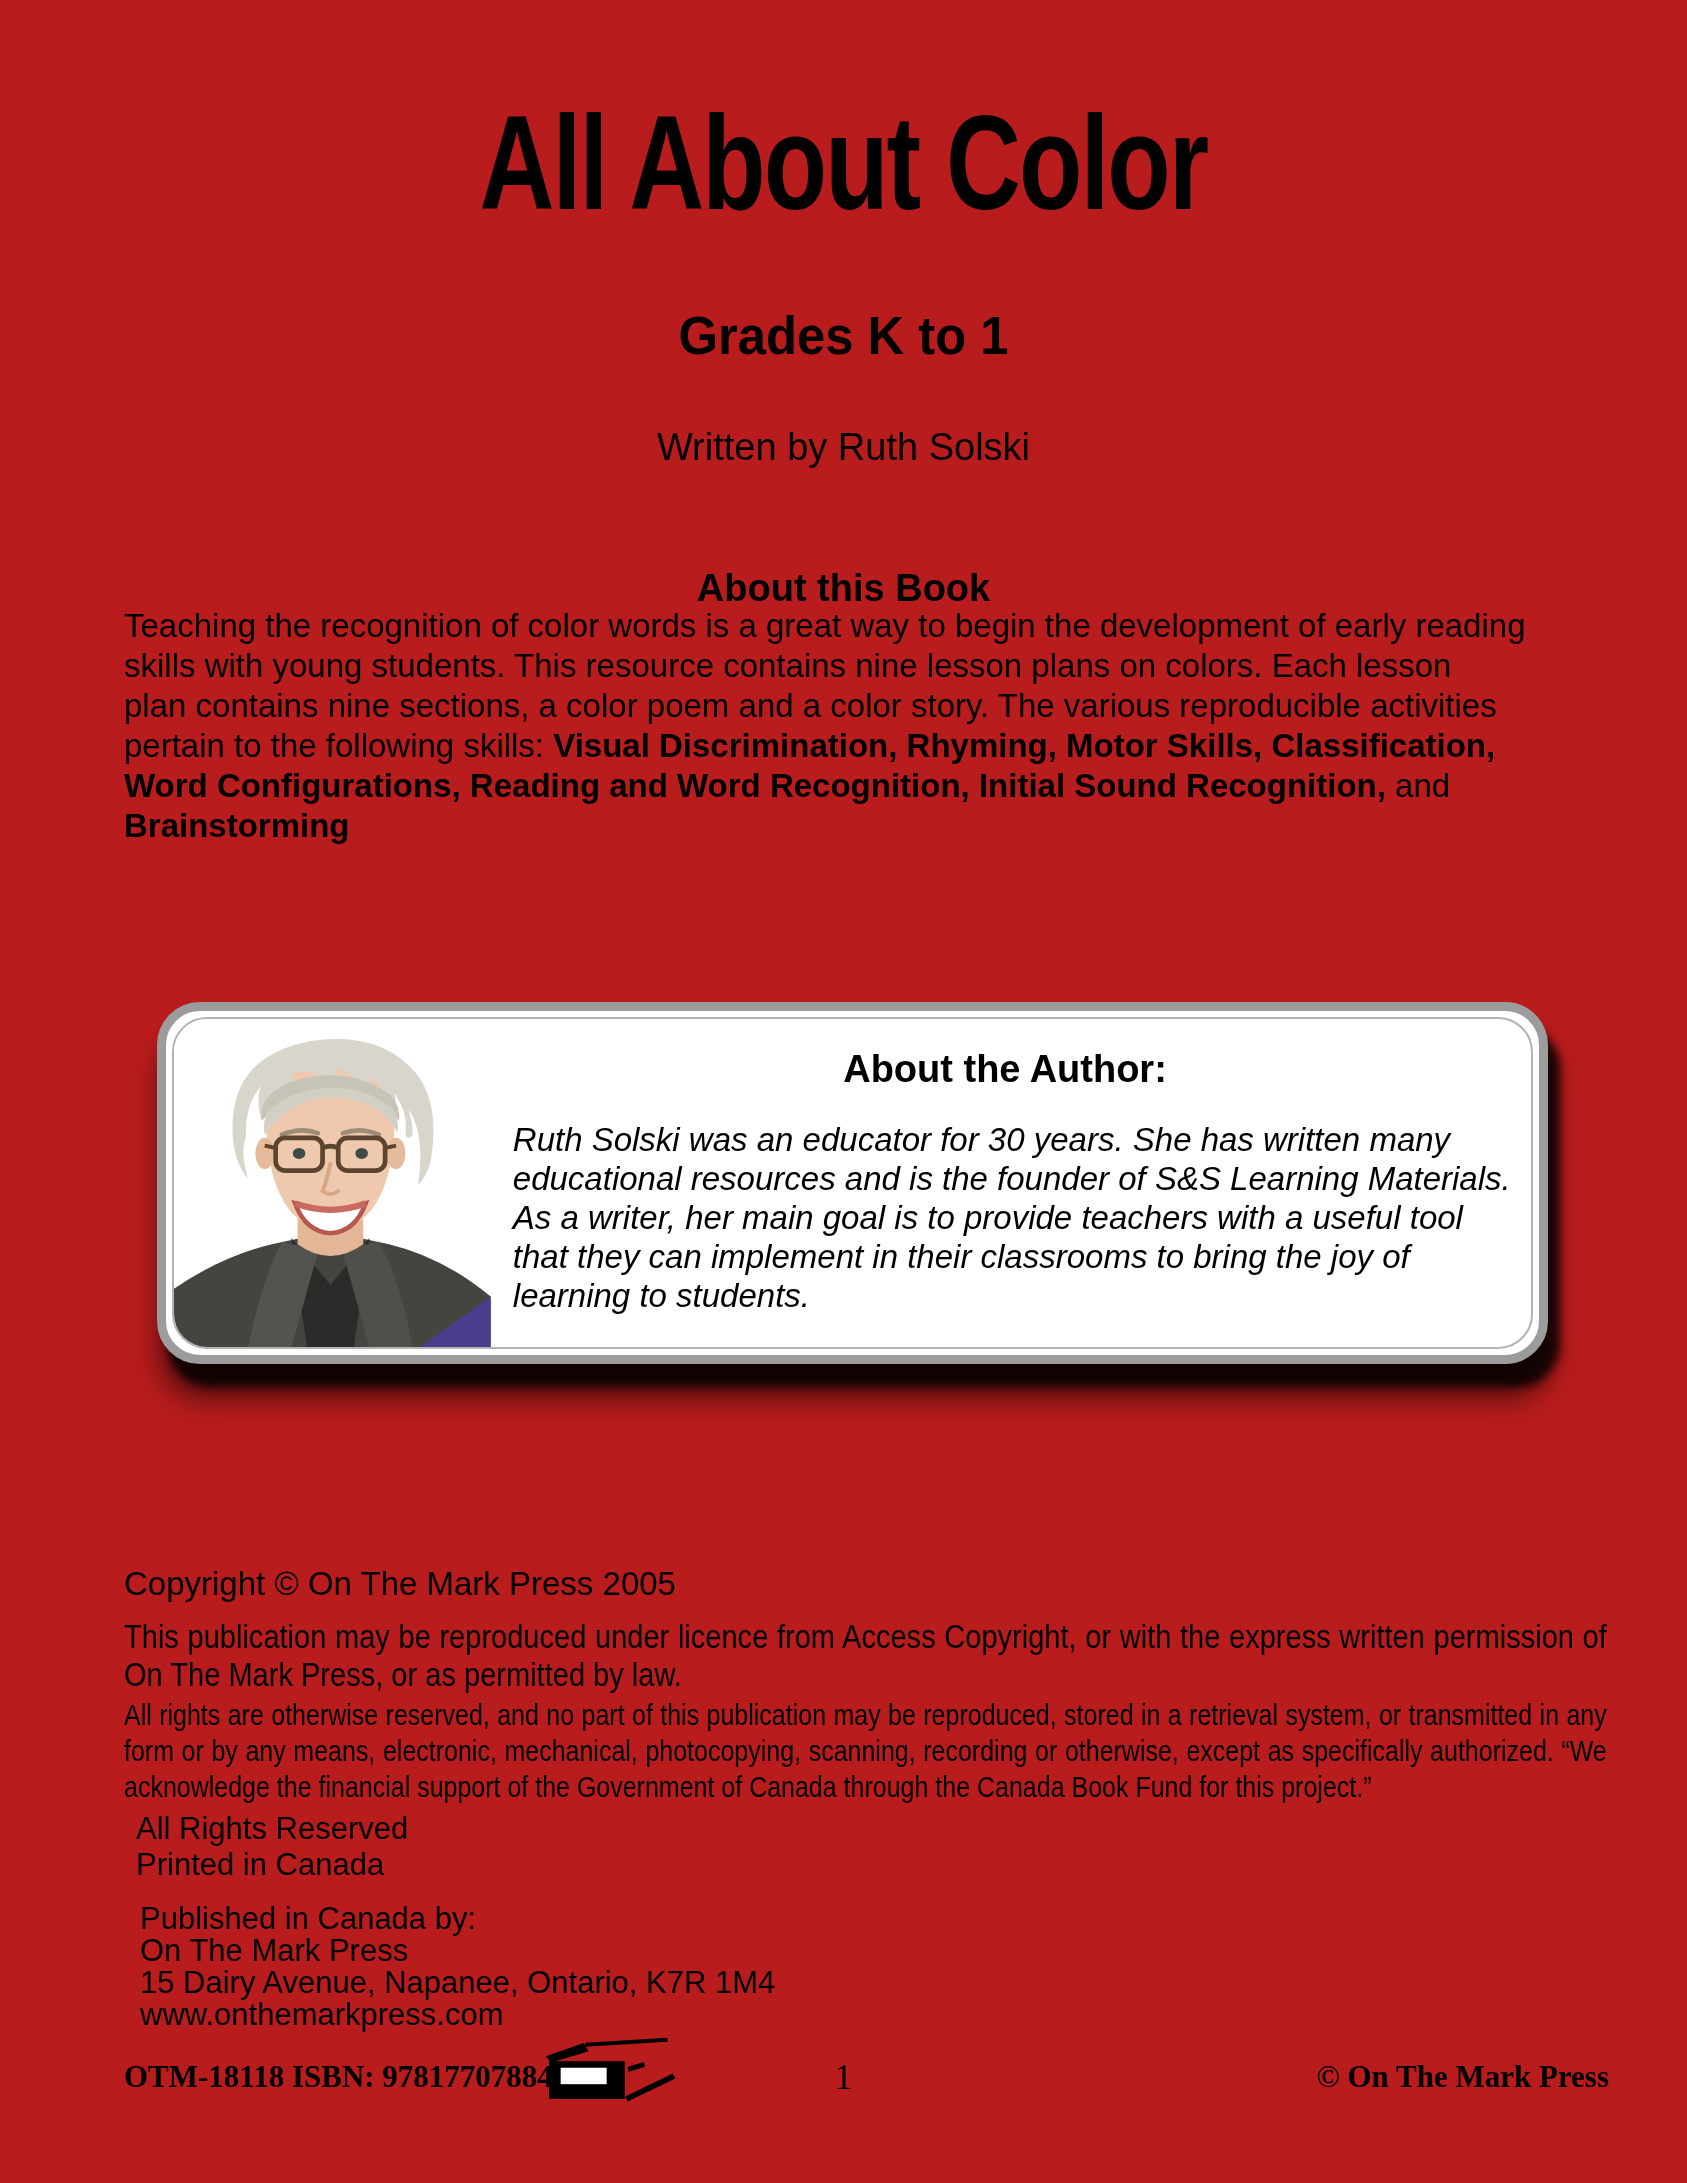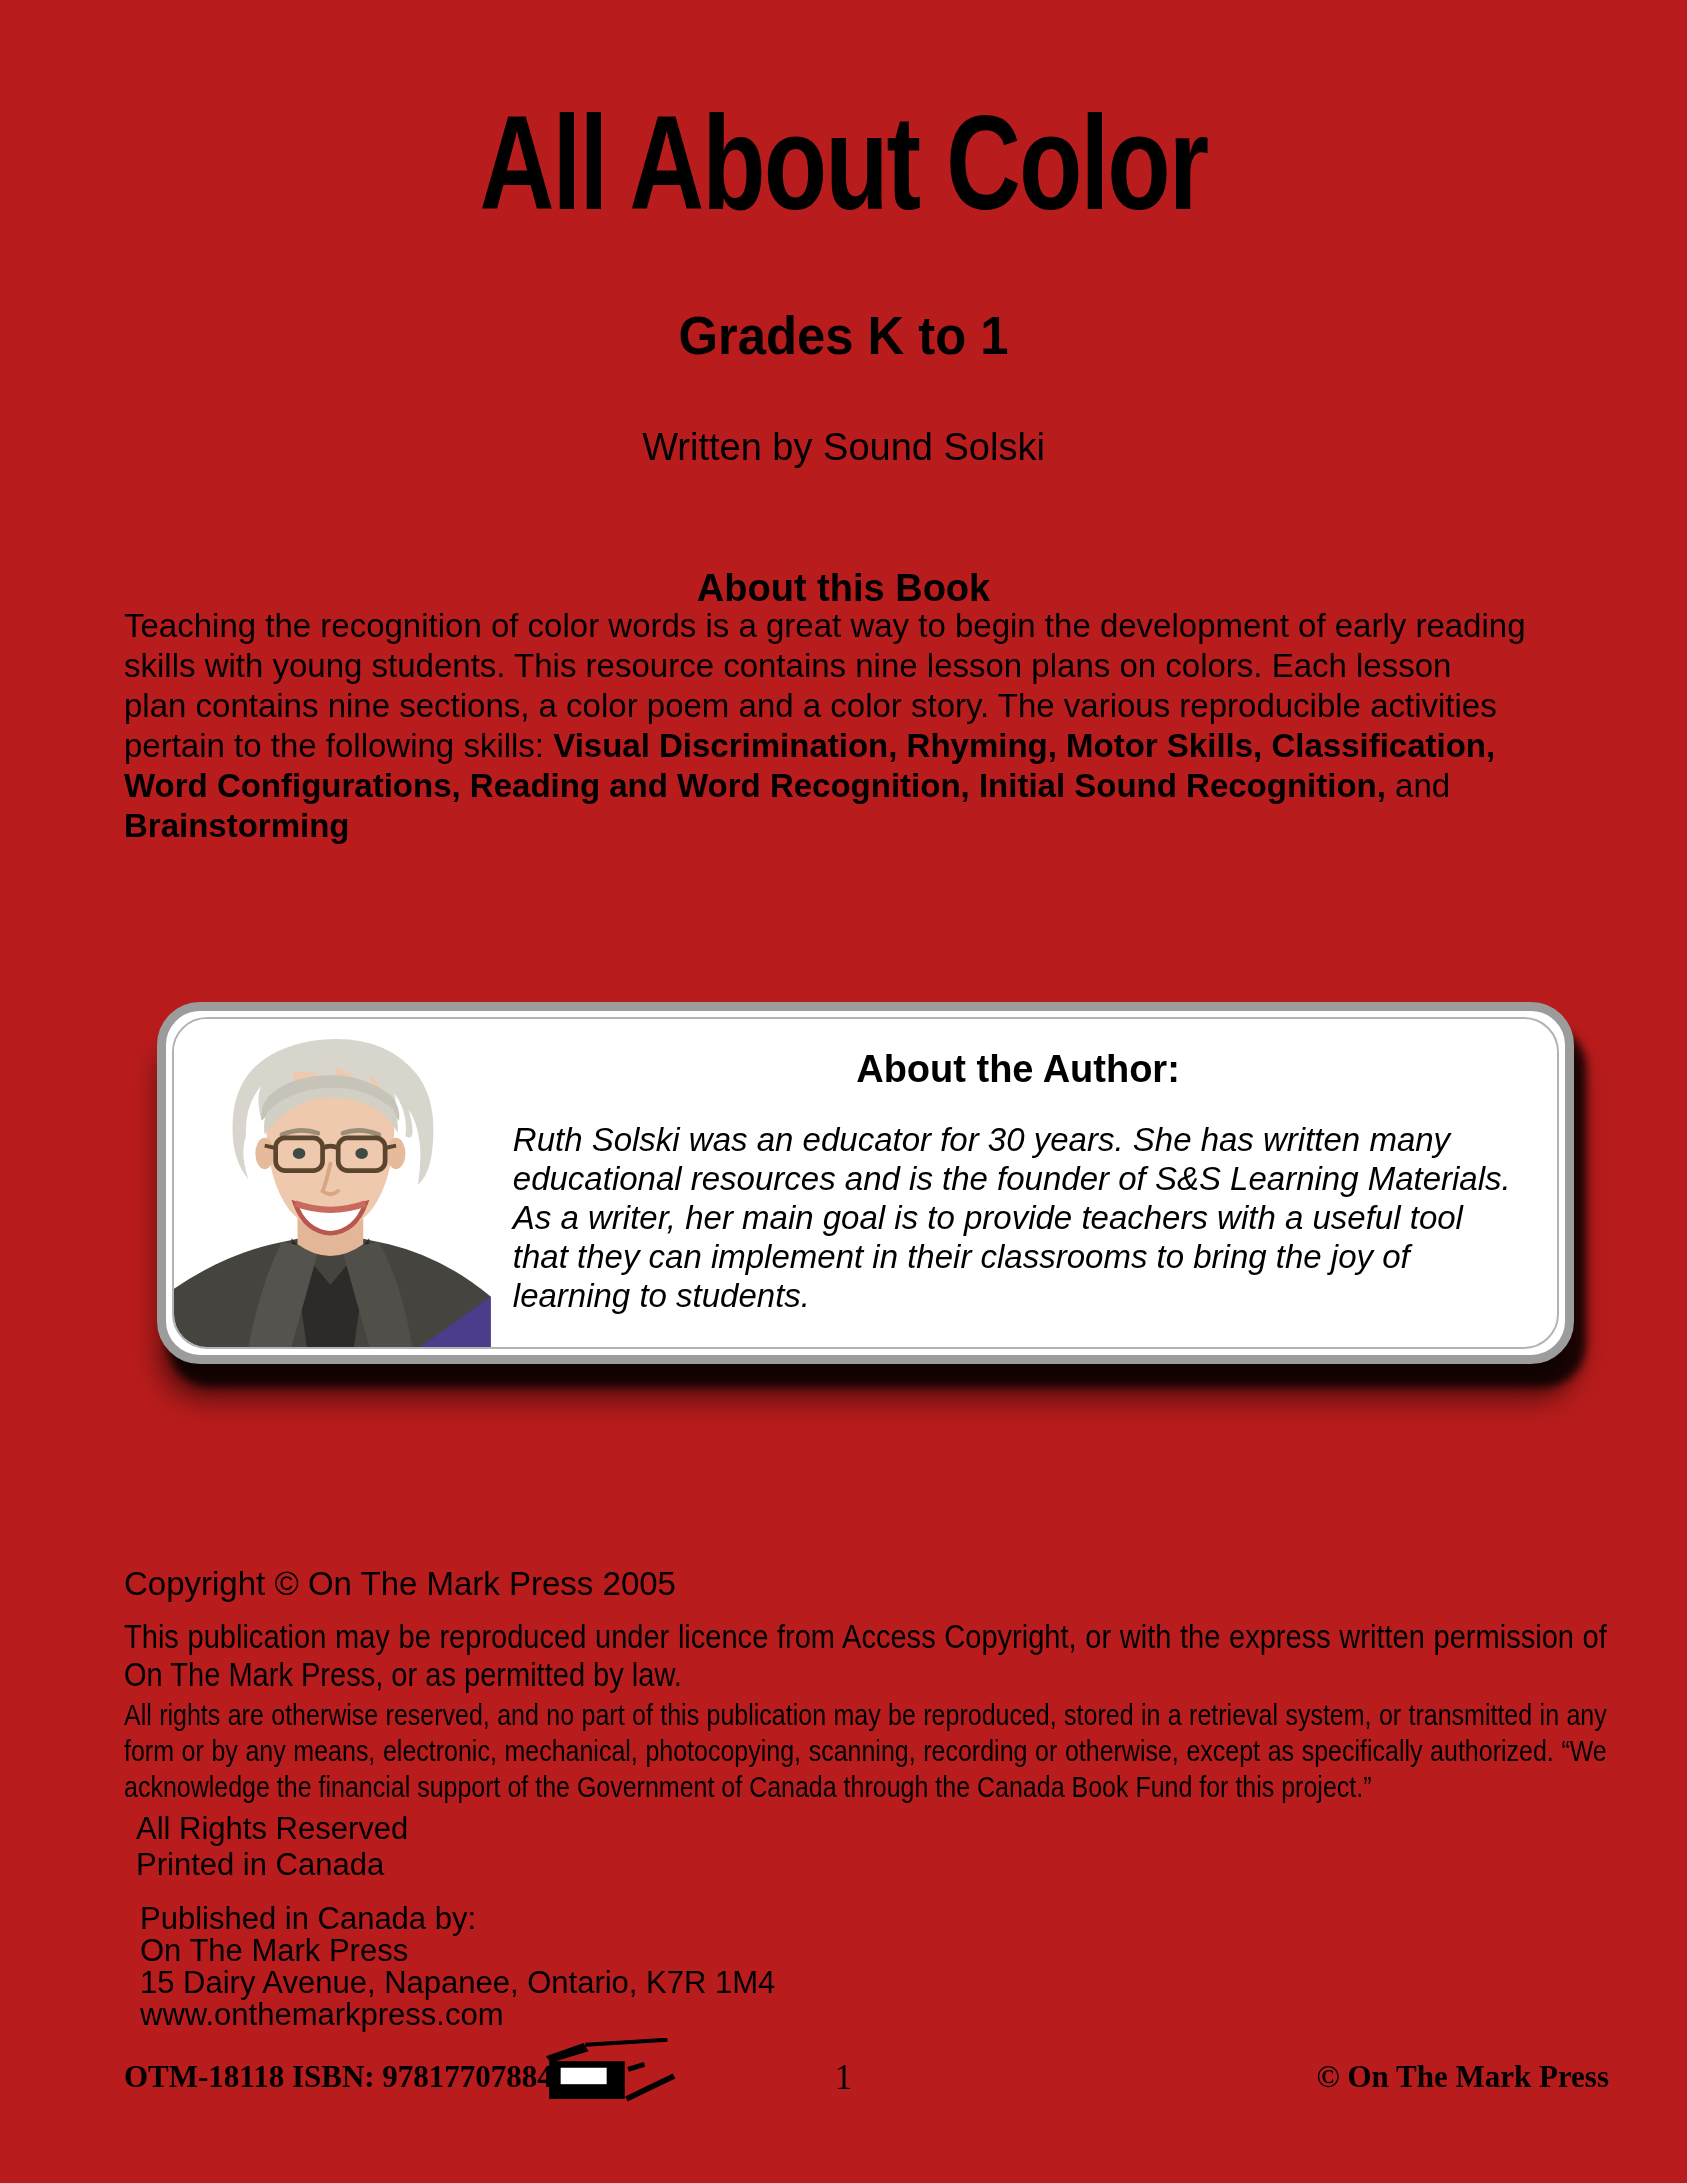--- a/index.html
+++ b/index.html
@@ -36,21 +36,20 @@
     position:absolute; left:124px; top:606px; width:1491px;
     font-size:33px; line-height:40px; margin:0;
   }
   
   .author-box{
     position:absolute; left:157px; top:1002px; width:1373px; height:344px;
     background:#fff;
     border:9px solid #9c9c9c;
     border-radius:43px;
     box-shadow:11.5px 23px 8.2px rgba(0,0,0,0.80), 3.3px 35px 28px rgba(0,0,0,0.55);
-    padding-left:26px;
   }
   .author-box-inner{
     position:absolute; left:5.8px; top:5.8px; right:5.8px; bottom:5.8px;
     border:2.5px solid #b3b3b3;
     border-radius:35px;
     overflow:hidden;
     background:#fff;
   }
   .author-photo{
     position:absolute; left:0; top:0; height:100%; width:330px;
@@ -110,21 +109,21 @@
 <div class="page">
 
   <div class="title">
     <span class="condense-xl">All About Color</span>
   </div>
 
   <div class="subtitle">
     <span class="condense-md">Grades K to 1</span>
   </div>
 
-  <div class="byline">Written by Sound Solski</div>
+  <div class="byline">Written by Ruth Solski</div>
 
   <div class="book-heading">About this Book</div>
 
   <p class="body-para"><span>Teaching the recognition of color words is a great way to begin the development of early reading</span><br>
 <span>skills with young students. This resource contains nine lesson plans on colors. Each lesson</span><br>
 <span>plan contains nine sections, a color poem and a color story. The various reproducible activities</span><br>
 <span>pertain to the following skills: </span><b>Visual Discrimination, Rhyming, Motor Skills, Classification,</b><br>
 <b>Word Configurations, Reading and Word Recognition, Initial Sound Recognition,</b><span> and</span><br>
 <b>Brainstorming</b></p>
 

